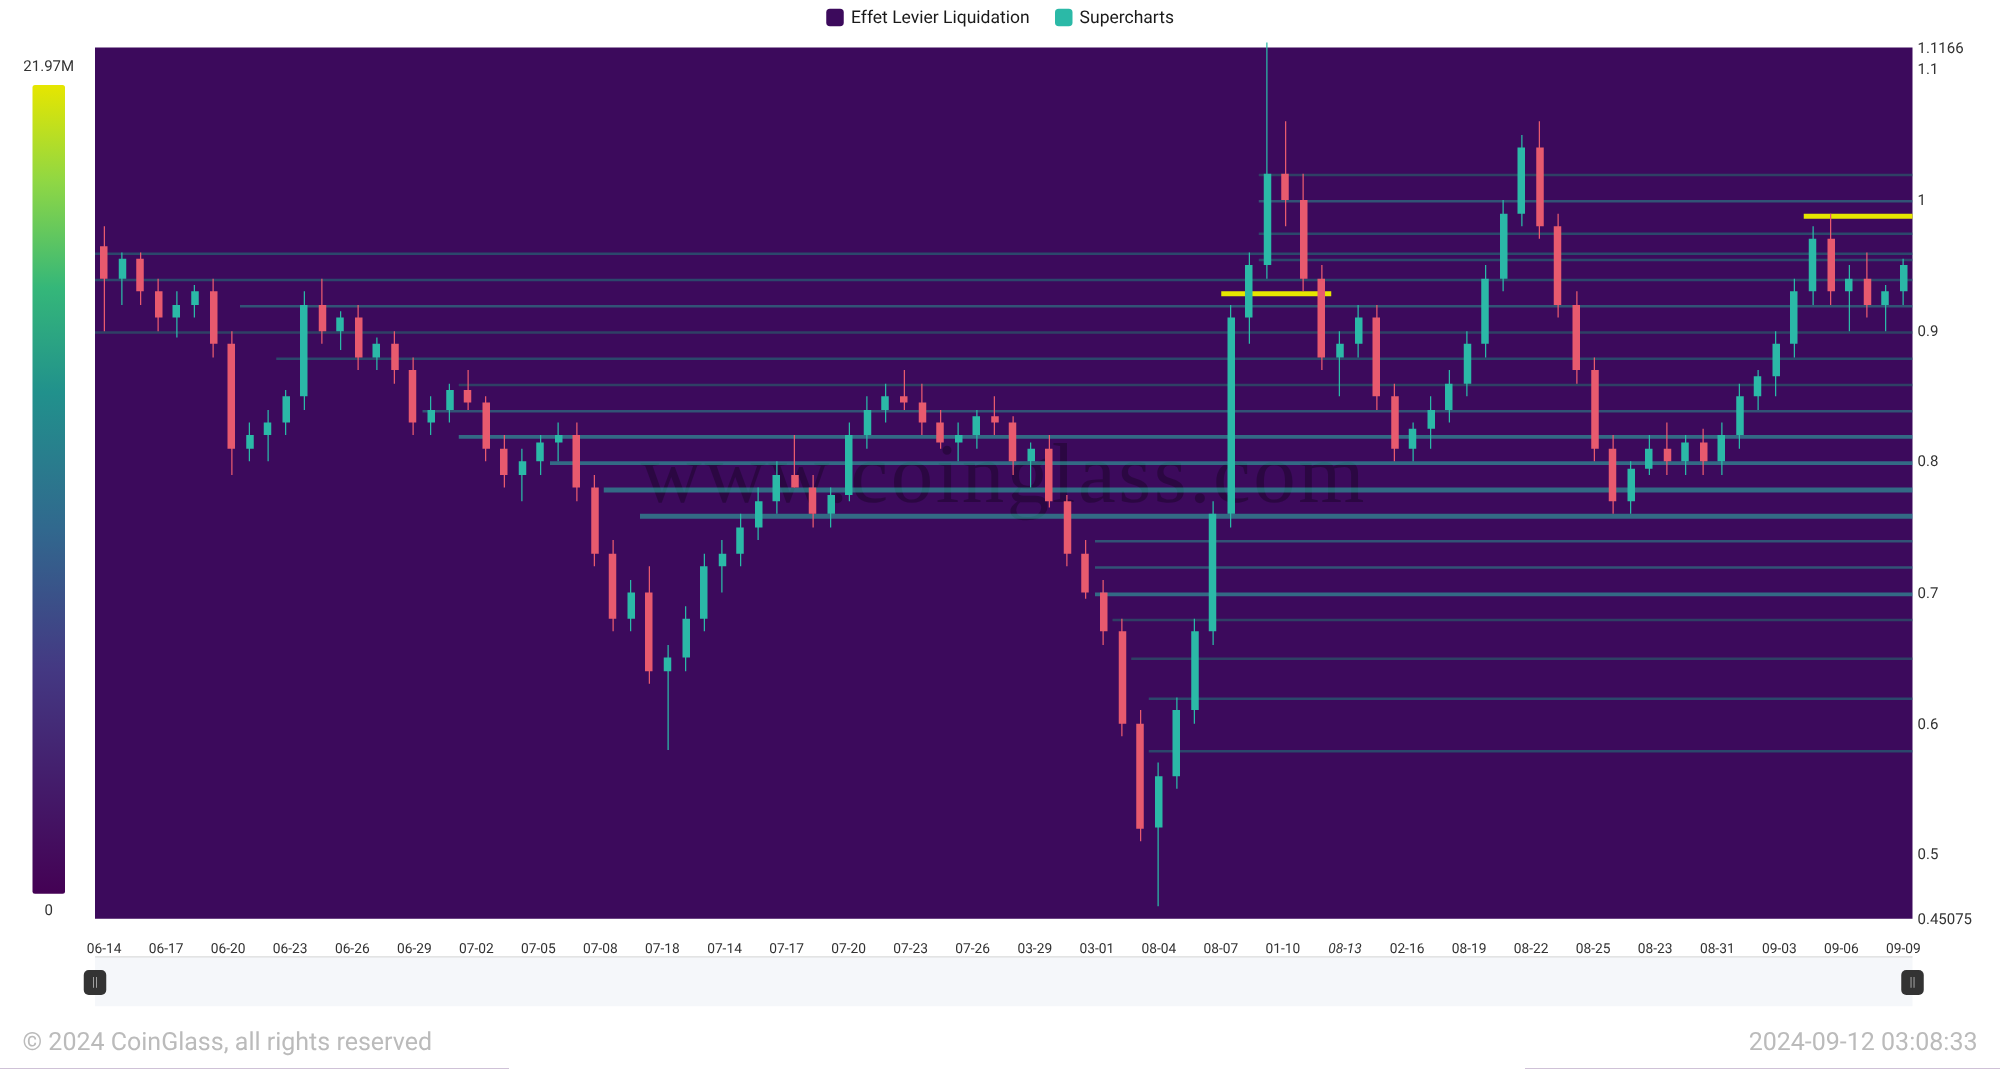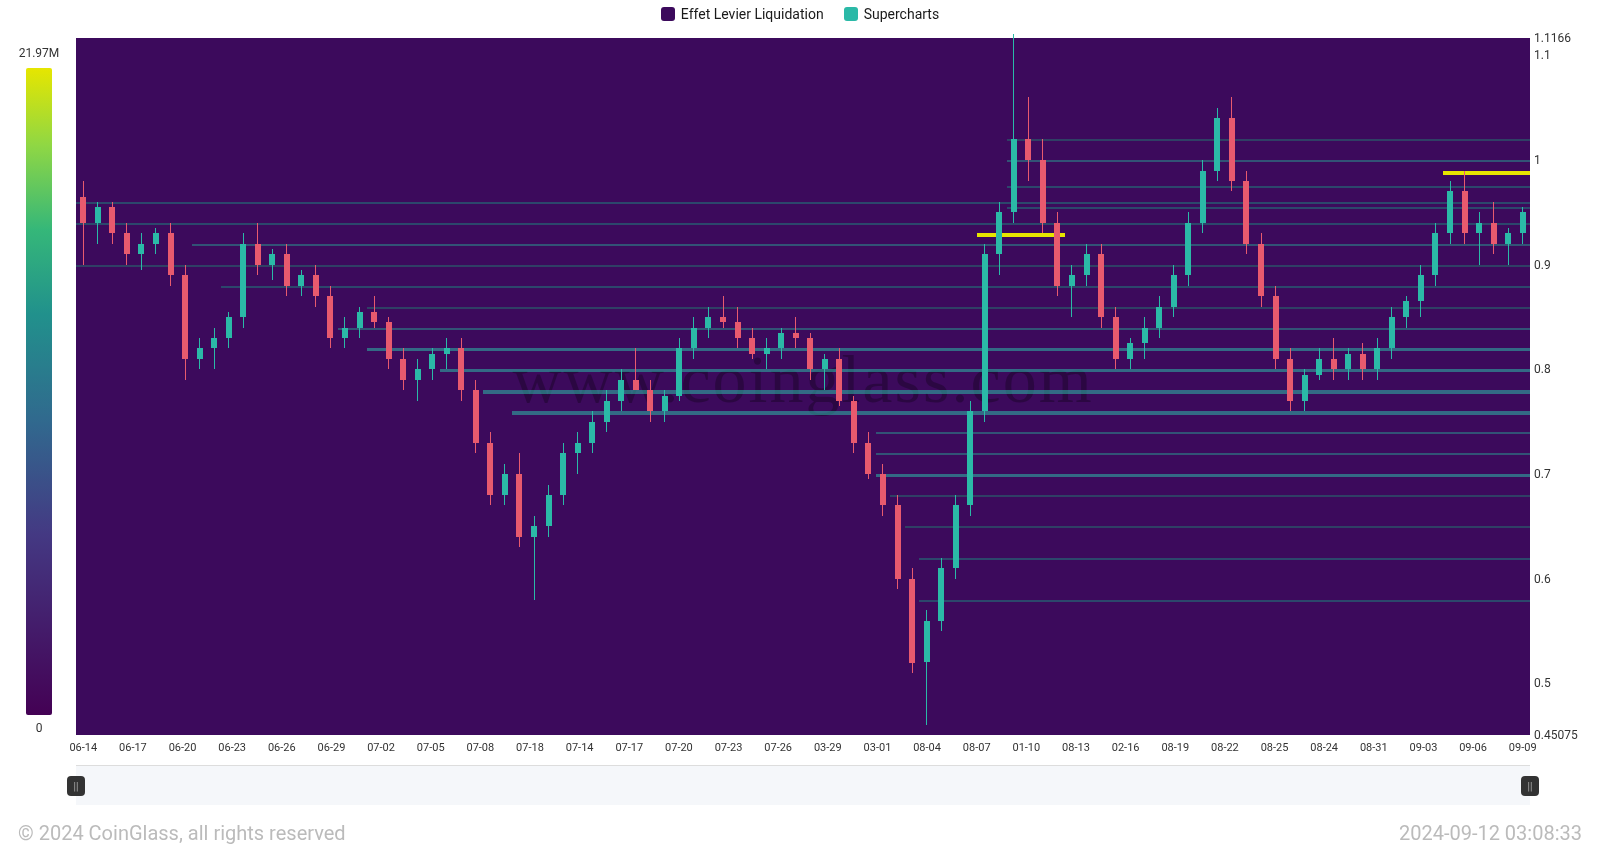--- a/index.html
+++ b/index.html
@@ -53,21 +53,21 @@
   .y-tick {
     position: absolute;
     left: 4px;
     font-size: 12px;
     color: #333;
     transform: translateY(-50%);
   }
   .x-axis {
     position: absolute;
     left: 76px; right: 70px;
-    bottom: 96px;
+    bottom: 85px;
     height: 20px;
     margin-top: 33px;
   }
   .x-tick {
     position: absolute;
     top: 2px;
     font-size: 11px;
     color: #333;
     transform: translateX(-50%);
     white-space: nowrap;
@@ -612,26 +612,26 @@
     <div class="x-tick" style="left: 34.6379%;">07-14</div>
     <div class="x-tick" style="left: 38.0517%;">07-17</div>
     <div class="x-tick" style="left: 41.4655%;">07-20</div>
     <div class="x-tick" style="left: 44.8793%;">07-23</div>
     <div class="x-tick" style="left: 48.2931%;">07-26</div>
     <div class="x-tick" style="left: 51.7069%;">03-29</div>
     <div class="x-tick" style="left: 55.1207%;">03-01</div>
     <div class="x-tick" style="left: 58.5345%;">08-04</div>
     <div class="x-tick" style="left: 61.9483%;">08-07</div>
     <div class="x-tick" style="left: 65.3621%;">01-10</div>
-    <div class="x-tick" style="left: 68.7759%;">08-13</div>
+    <div class="x-tick" style="left: 68.7759%; font-style: italic;">08-13</div>
     <div class="x-tick" style="left: 72.1897%;">02-16</div>
     <div class="x-tick" style="left: 75.6034%;">08-19</div>
     <div class="x-tick" style="left: 79.0172%;">08-22</div>
     <div class="x-tick" style="left: 82.431%;">08-25</div>
-    <div class="x-tick" style="left: 85.8448%;">08-24</div>
+    <div class="x-tick" style="left: 85.8448%;">08-23</div>
     <div class="x-tick" style="left: 89.2586%;">08-31</div>
     <div class="x-tick" style="left: 92.6724%;">09-03</div>
     <div class="x-tick" style="left: 96.0862%;">09-06</div>
     <div class="x-tick" style="left: 99.5%;">09-09</div>
   </div>
 
 <div class="navigator">
   <svg class="nav-line" viewBox="0 0 100 40" preserveAspectRatio="none">
     <path d="M0,10 L5,12 L10,15 L15,14 L20,18 L25,17 L30,22 L35,25 L38,20 L42,17 L46,15 L50,18 L54,22 L58,28 L60,32 L62,22 L65,10 L68,15 L72,18 L76,10 L80,18 L84,20 L88,18 L92,14 L96,12 L100,11" fill="none" stroke="#a8bfd8" stroke-width="0.8"></path>
     <path d="M0,10 L5,12 L10,15 L15,14 L20,18 L25,17 L30,22 L35,25 L38,20 L42,17 L46,15 L50,18 L54,22 L58,28 L60,32 L62,22 L65,10 L68,15 L72,18 L76,10 L80,18 L84,20 L88,18 L92,14 L96,12 L100,11 L100,40 L0,40 Z" fill="#dde8f3" opacity="0.6"></path>

